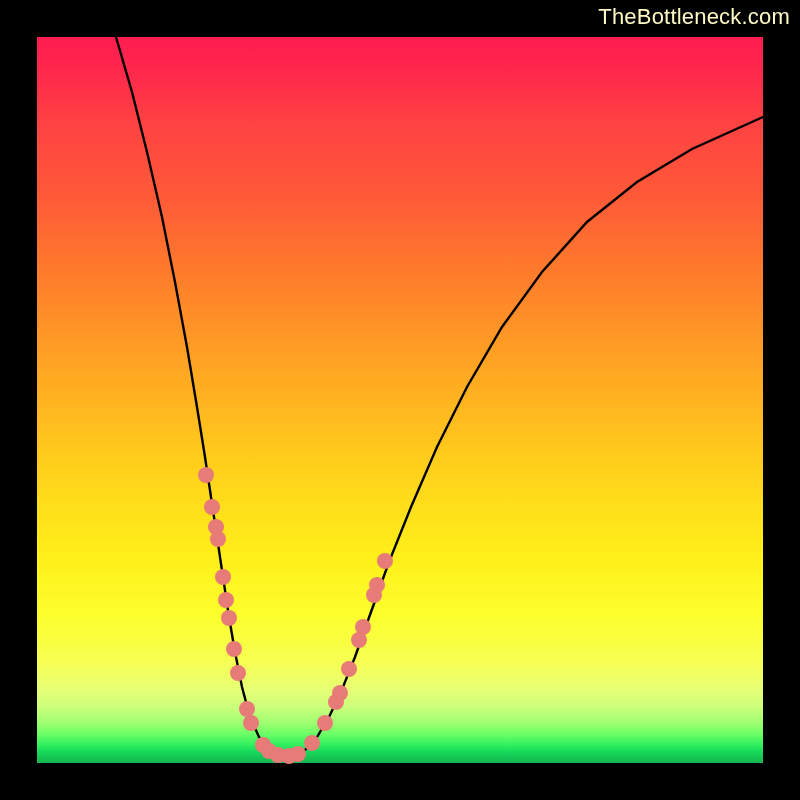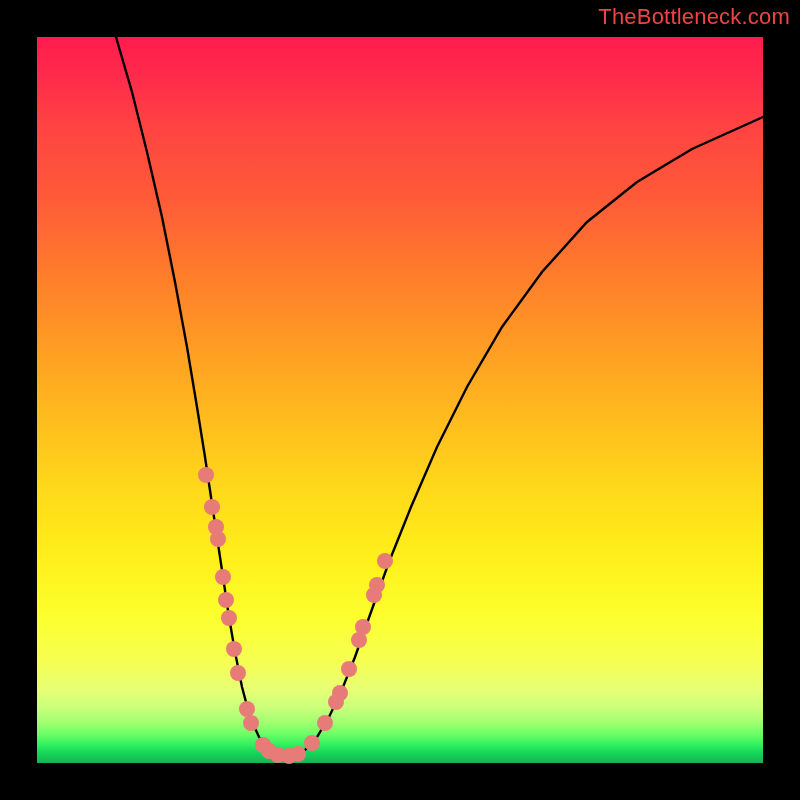--- a/index.html
+++ b/index.html
@@ -43,21 +43,21 @@
       #6cff66 96%,
       #30f05e 97.5%,
       #16d85a 98.5%,
       #14b450 100%
     );
   }
   .watermark {
     position: absolute;
     top: 4px;
     right: 10px;
-    color: #ef4444;
+    color: #fef9c3;
     font-size: 22px;
     font-weight: 500;
     letter-spacing: 0.2px;
   }
   svg.curve {
     position: absolute;
     left: 0;
     top: 0;
     width: 726px;
     height: 726px;

